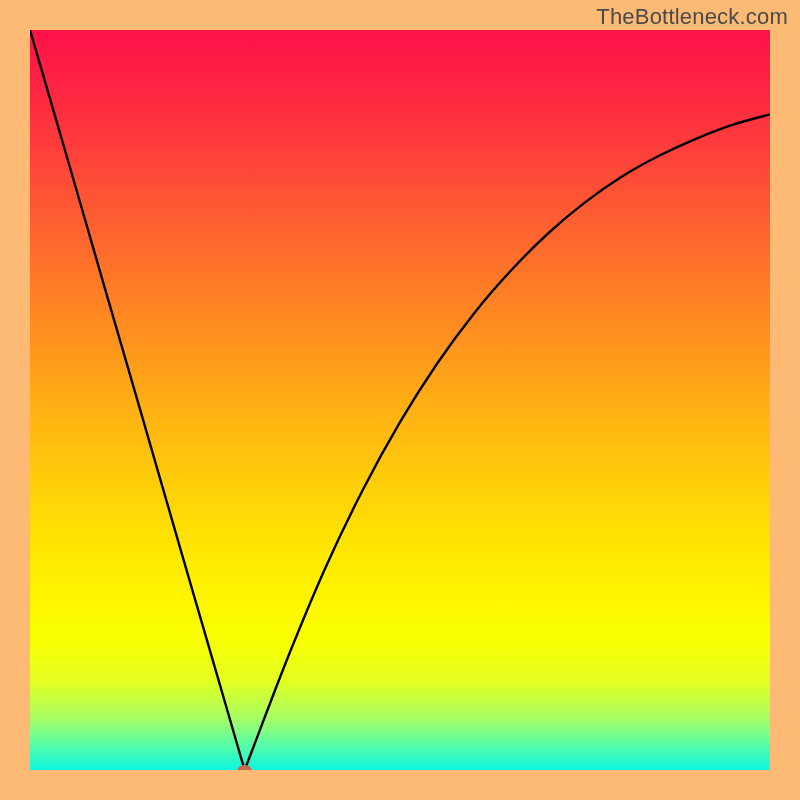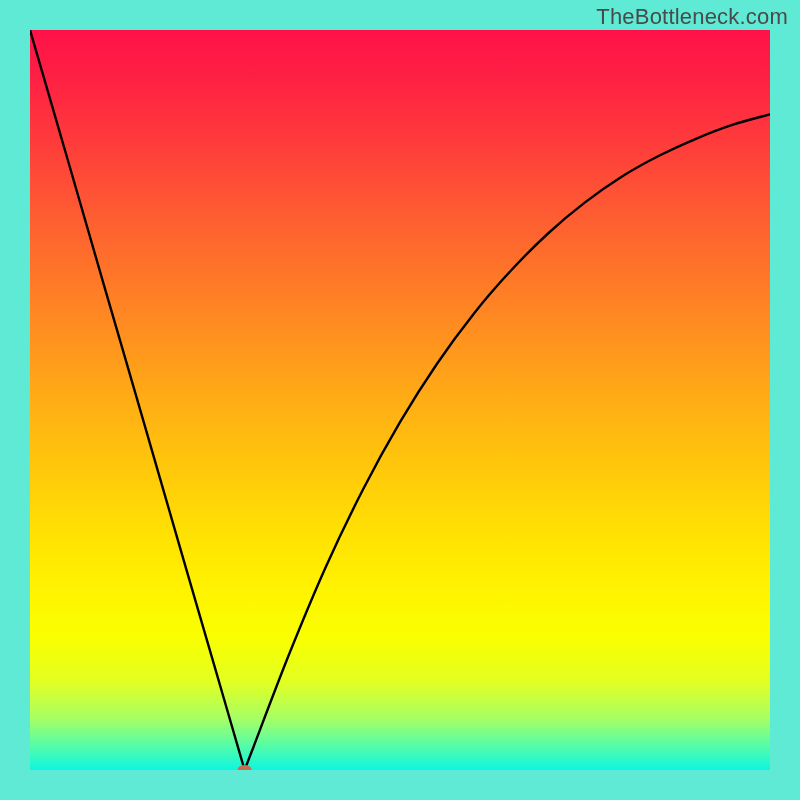--- a/index.html
+++ b/index.html
@@ -6,21 +6,21 @@
     margin: 0;
     padding: 0;
     width: 800px;
     height: 800px;
     overflow: hidden;
     font-family: Arial, Helvetica, sans-serif;
   }
   .frame {
     width: 800px;
     height: 800px;
-    background: #5eead4;
+    background: #fdba74;
     position: relative;
   }
   .watermark {
     position: absolute;
     top: 4px;
     right: 12px;
     color: #4a4a4a;
     font-size: 22px;
     font-weight: 500;
     letter-spacing: 0.2px;

